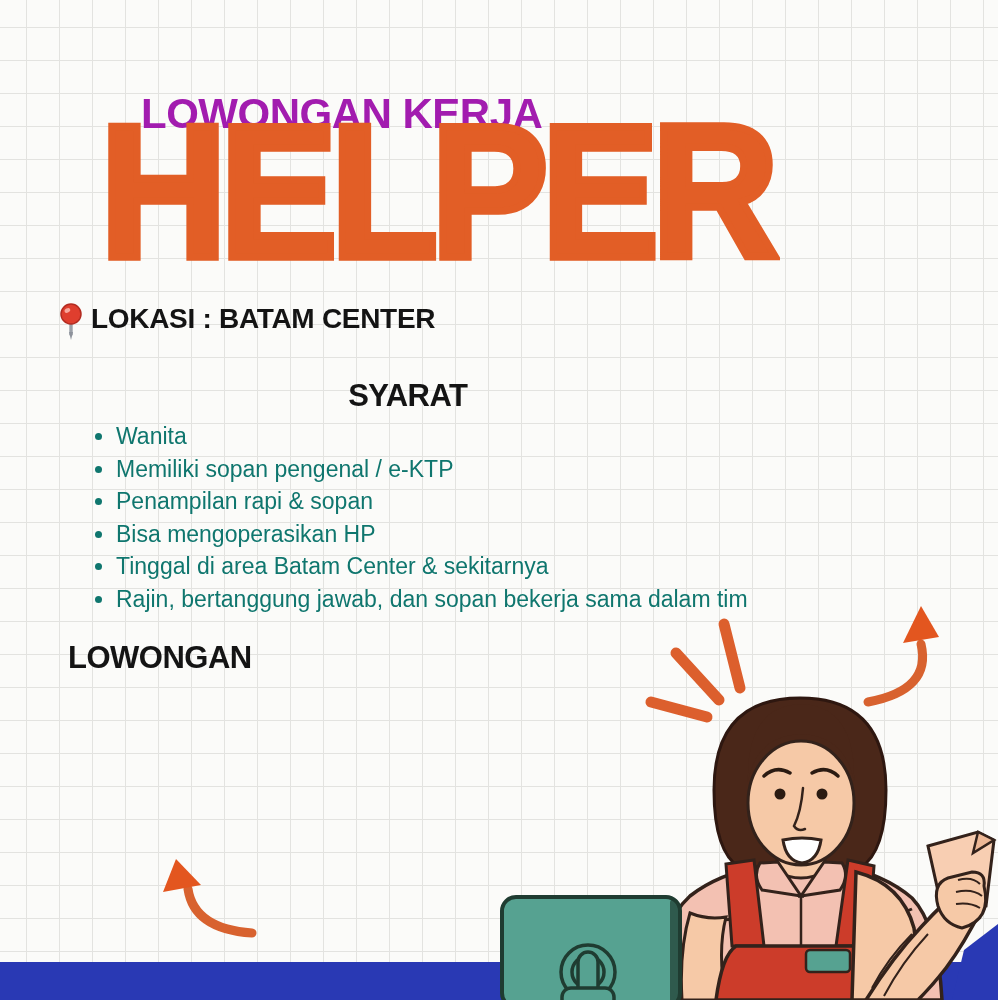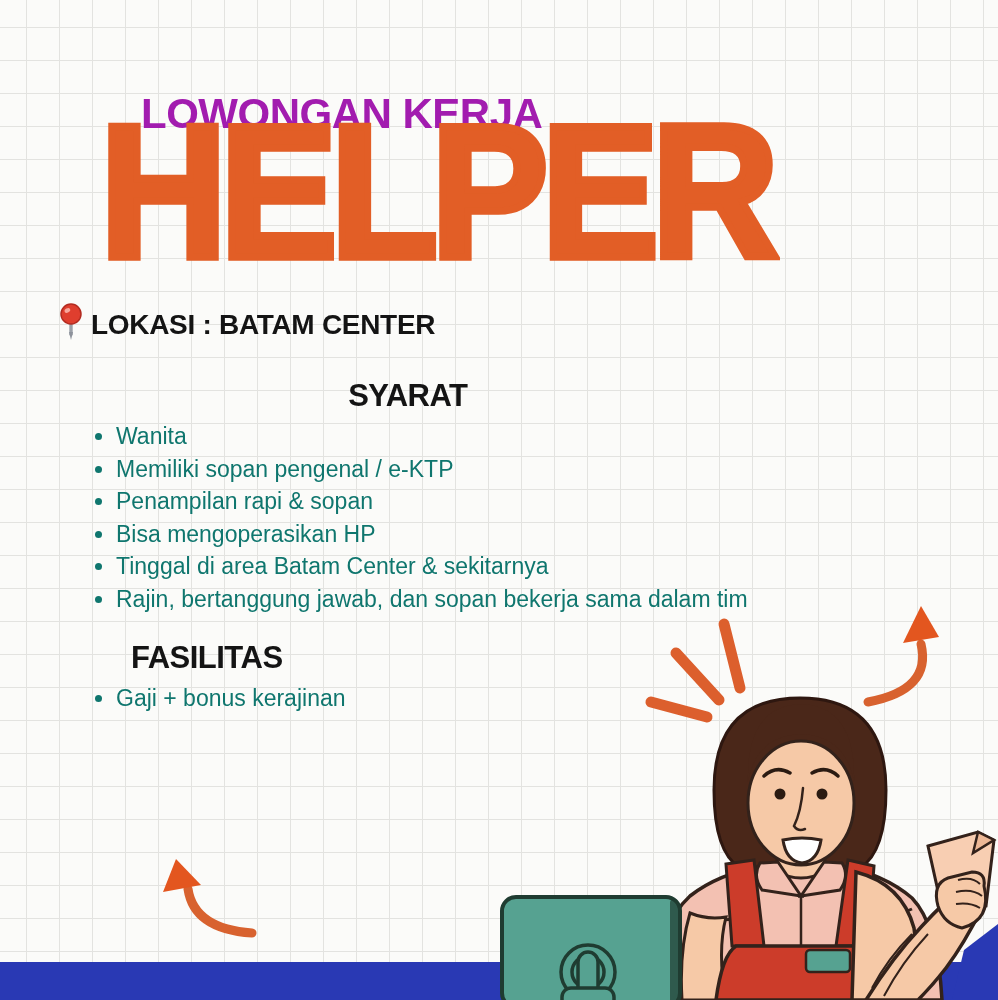--- a/index.html
+++ b/index.html
@@ -24,21 +24,21 @@
   .big-title {
     position:absolute; left:100px; top:96px;
     font-size:176px; font-weight:700; line-height:1;
     letter-spacing:-7px; color:#E25E26;
     -webkit-text-stroke:7px #E25E26;
     transform:scaleY(1.08); transform-origin:left top;
     white-space:nowrap;
   }
   .location-row {
     position:absolute; left:58px; top:303px;
-    display:flex; align-items:flex-end; gap:7px;
+    display:flex; align-items:flex-start; gap:7px;
   }
   .location-row .pin { width:26px; height:38px; flex:0 0 auto; }
   .location-label {
     font-size:28px; font-weight:700; letter-spacing:-0.3px;
     color:#141414; white-space:nowrap;
   }
   .section { position:absolute; left:68px; }
   .section.syarat { top:378px; }
   .section.fasilitas { top:640px; }
   .section h2 {
@@ -86,24 +86,21 @@
       <li>Wanita</li>
       <li>Memiliki sopan pengenal / e-KTP</li>
       <li>Penampilan rapi &amp; sopan</li>
       <li>Bisa mengoperasikan HP</li>
       <li>Tinggal di area Batam Center &amp; sekitarnya</li>
       <li>Rajin, bertanggung jawab, dan sopan bekerja sama dalam tim</li>
     </ul>
 </div>
 
 <div class="section fasilitas">
-  <h2>FASILITAS</h2>
-  <ul>
-      <li>Gaji + bonus kerajinan</li>
-    </ul>
+  <h2>LOWONGAN</h2>
 </div>
 
 <div class="footer-bar"></div>
 
 <svg class="arrow-left-svg" viewBox="0 0 120 105">
   <path d="M 102 88 Q 44 84 38 44" stroke="#D8622F" stroke-width="9" fill="none" stroke-linecap="round"></path>
   <polygon points="26,14 13,47 51,40" fill="#E3561F"></polygon>
 </svg>
 
 <svg class="illustration-svg" viewBox="440 600 558 400">

